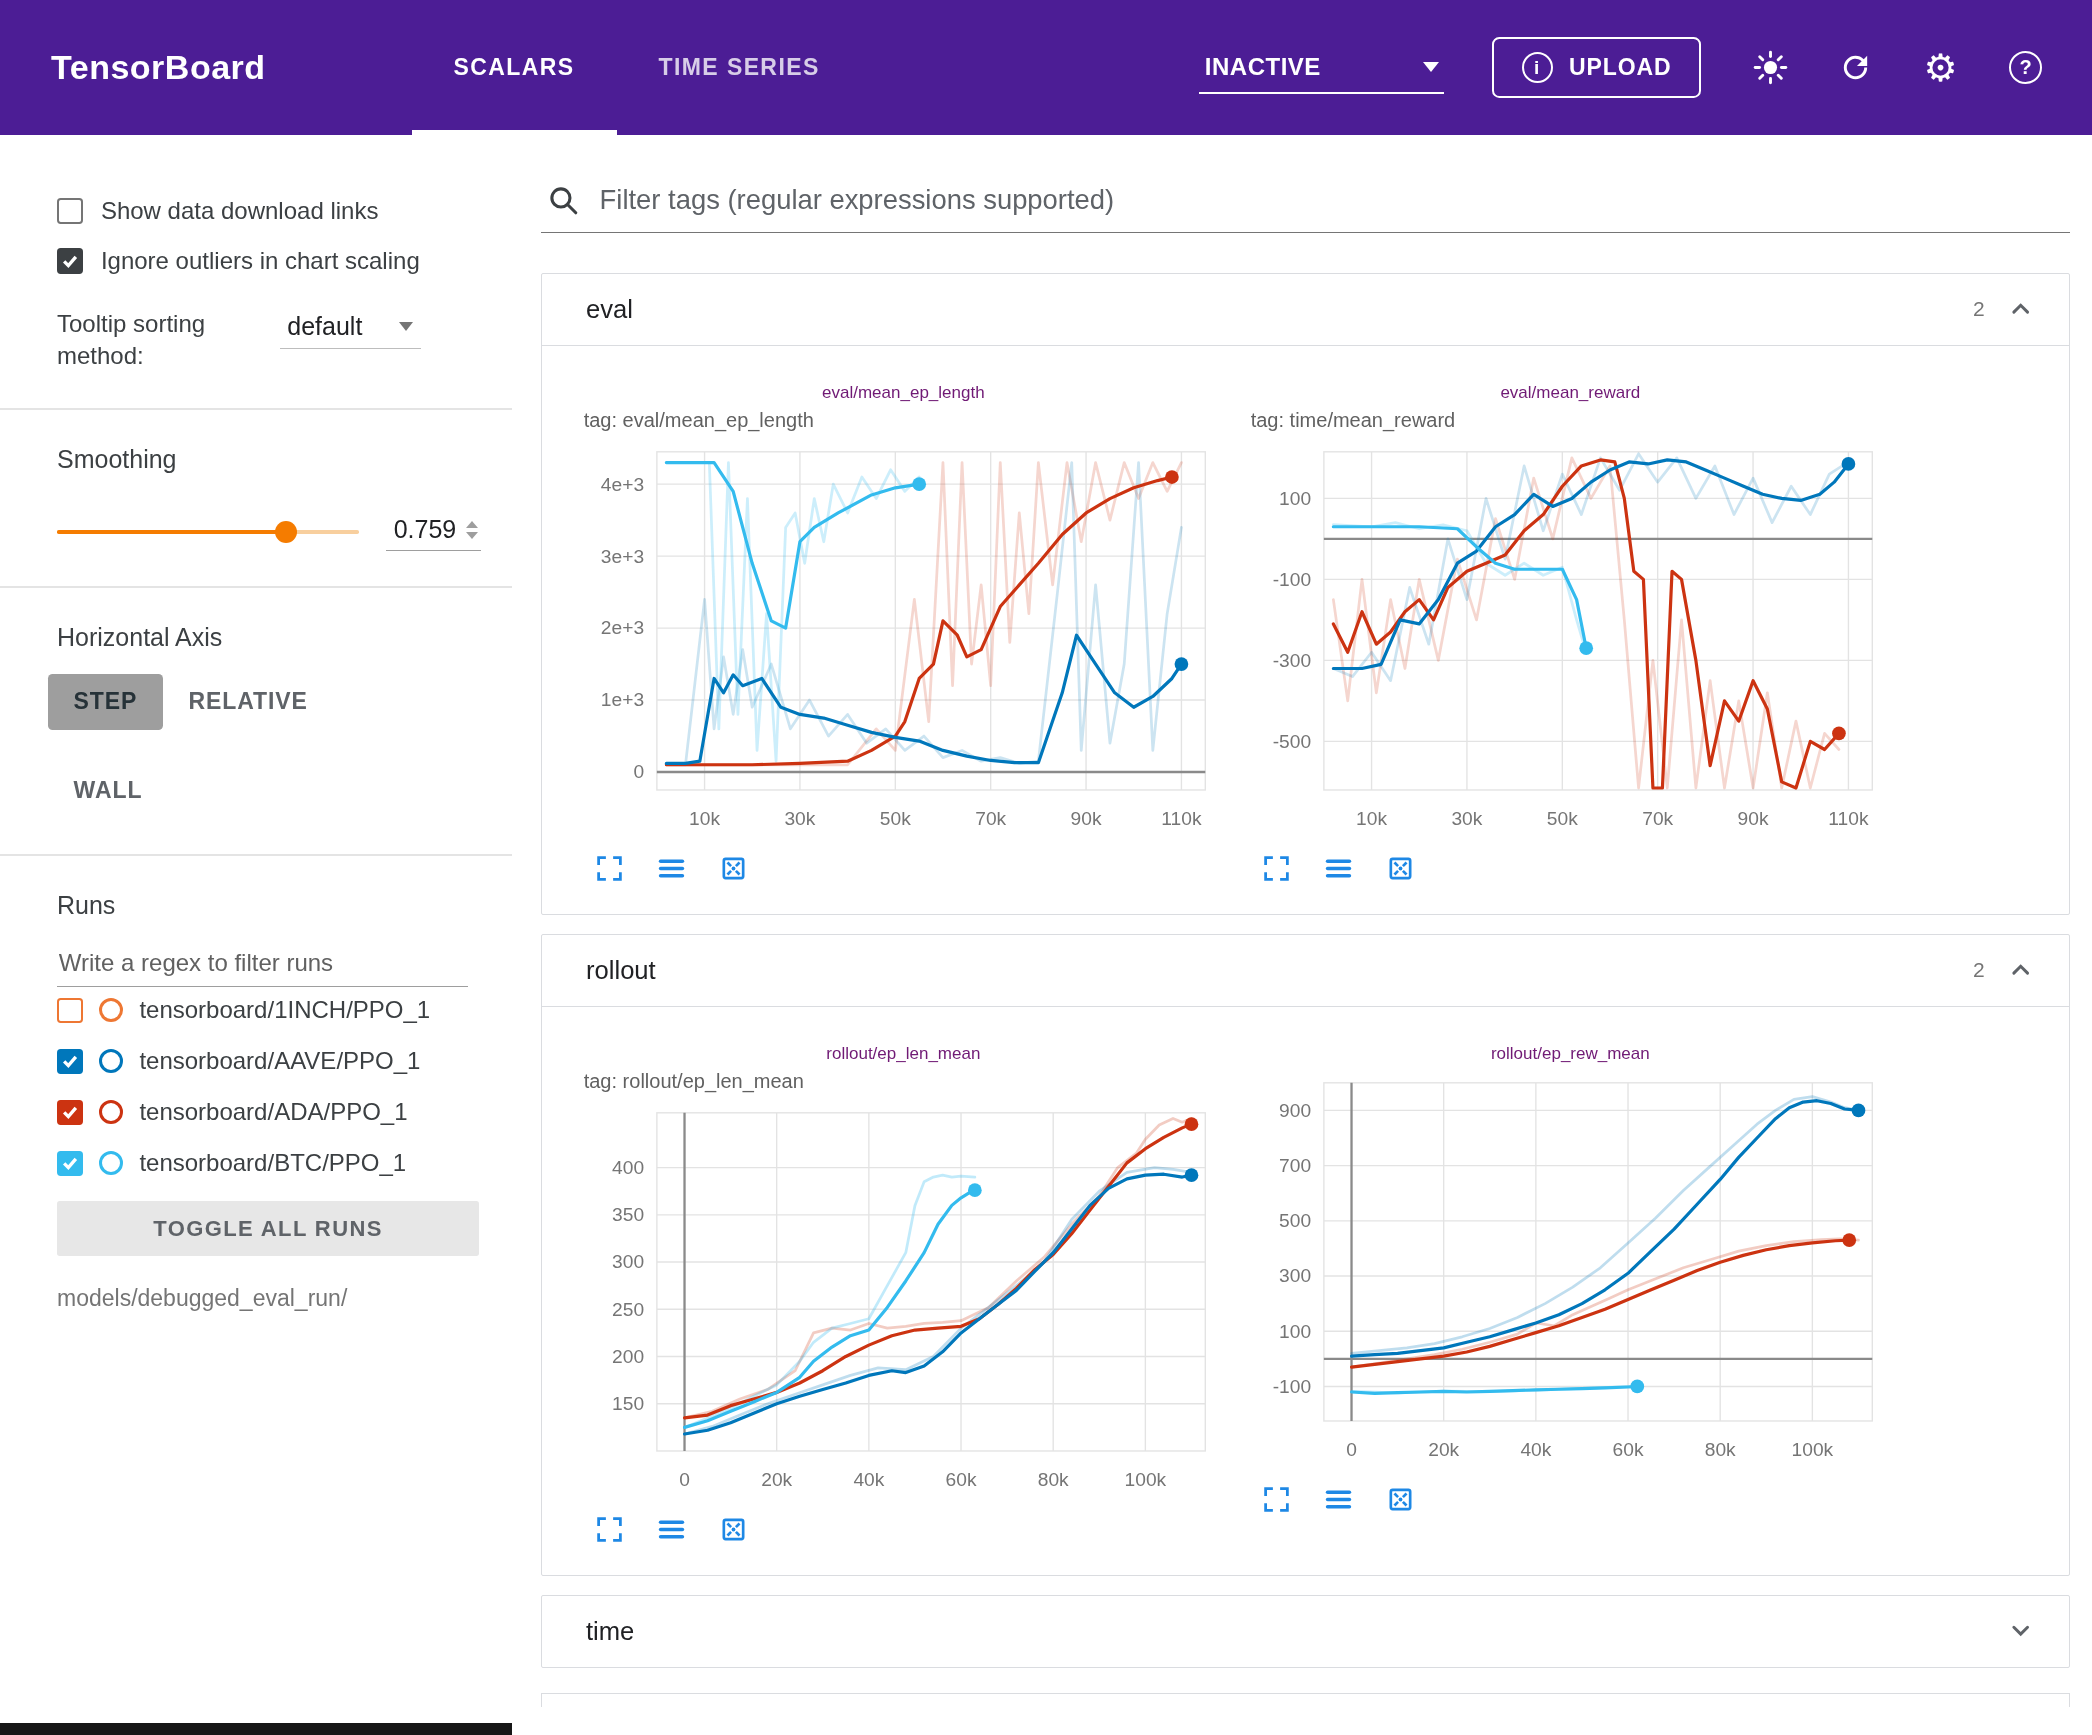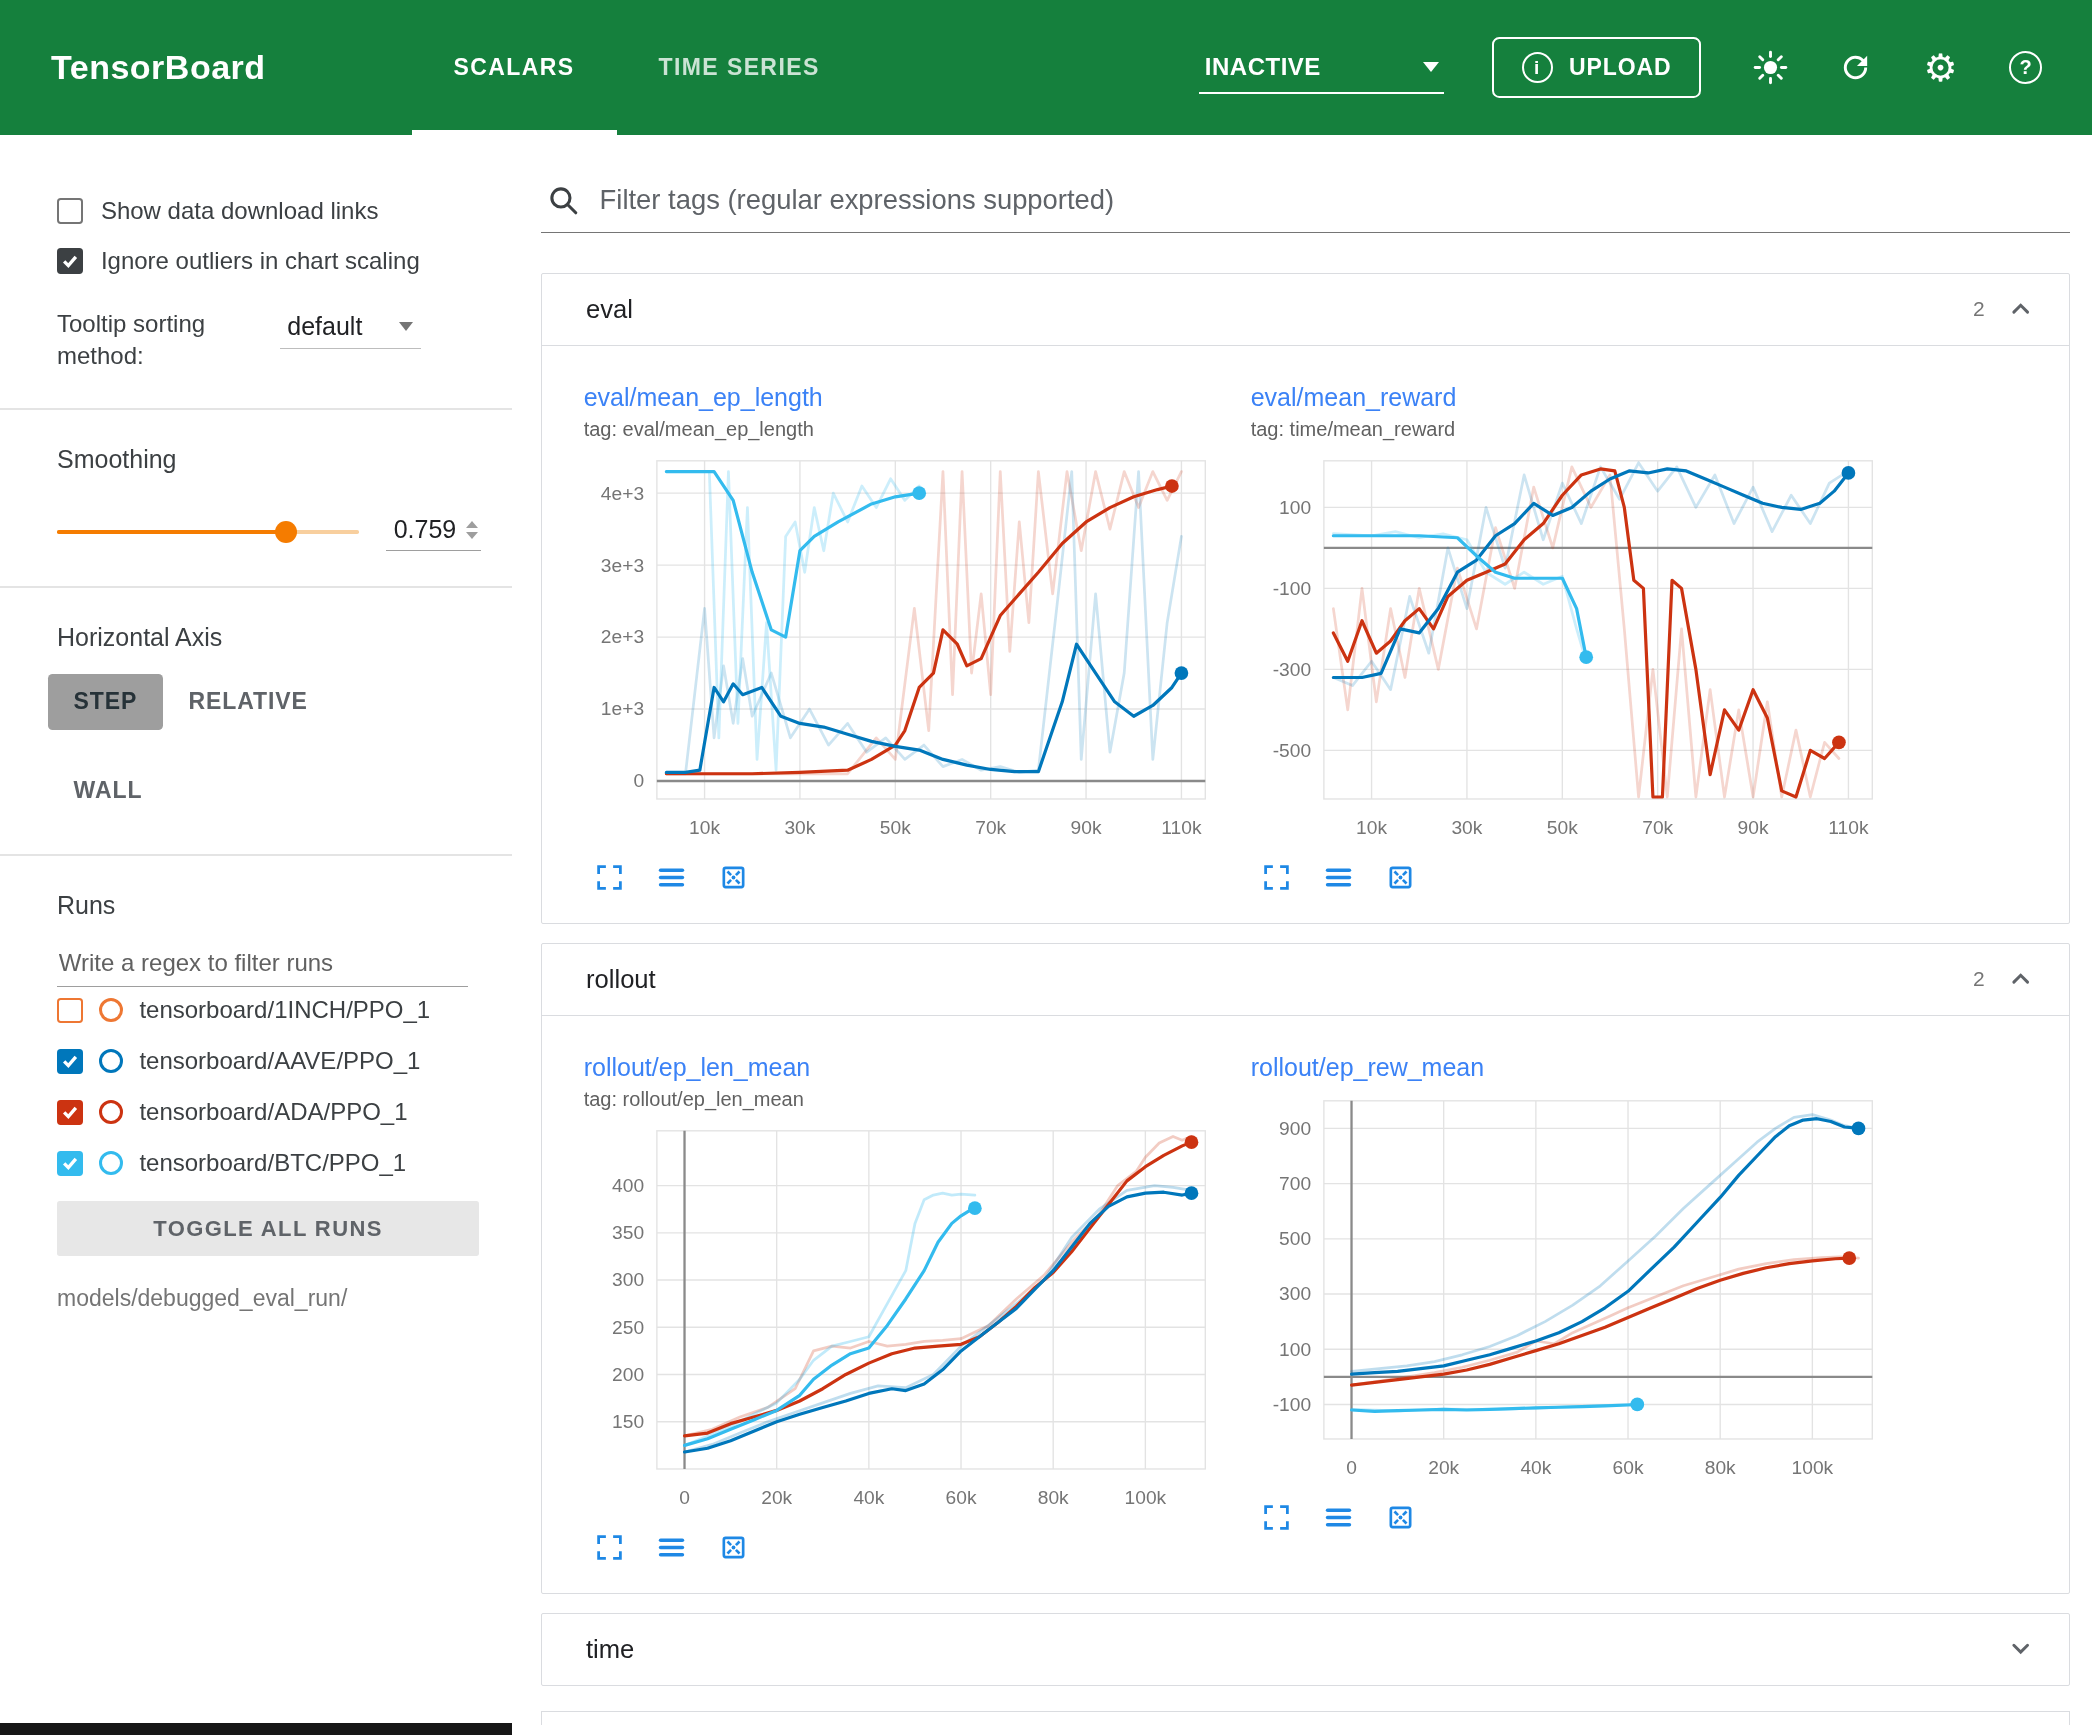--- a/index.html
+++ b/index.html
@@ -5,21 +5,21 @@
   * { box-sizing: border-box; }
   html,body { margin:0; padding:0; }
   body {
     width:2092px; height:1735px; position:relative; overflow:hidden;
     background:#fff; font-family:"Liberation Sans", sans-serif; color:#3c4043;
   }
 
   
   .topbar {
     position:absolute; top:0; left:0; right:0; height:135px;
-    background:#15803d; display:flex; align-items:center; color:#fff; z-index:5;
+    background:#4c1d95; display:flex; align-items:center; color:#fff; z-index:5;
   }
   .brand { font-size:34px; font-weight:bold; margin-left:51px; letter-spacing:0.5px; }
   .tabs { display:flex; height:100%; margin-left:146px; }
   .tab {
     display:flex; align-items:center; padding:0 42px; font-size:23px; letter-spacing:1.4px;
     color:rgba(255,255,255,.78); position:relative; cursor:pointer; font-weight:bold;
   }
   .tab.active { color:#fff; }
   .tab.active::after { content:""; position:absolute; left:0; right:0; bottom:0; height:4.6px; background:#fff; }
   .status-dd {
@@ -91,21 +91,21 @@
     color:#3c4043; background:transparent;
   }
   .filter-row input::placeholder { color:#5f6368; }
   .card { border:1.8px solid #dadce0; border-radius:2px; background:#fff; margin-bottom:18.3px; }
   .card-header { display:flex; align-items:center; height:71px; padding:0 35px 0 44px; cursor:pointer; }
   .card-title { font-size:25.6px; color:#202124; }
   .card-meta { margin-left:auto; display:flex; align-items:center; gap:22px; }
   .card-count { color:#757575; font-size:21px; }
   .card-body { border-top:1.8px solid #dadce0; padding:37px 22px 31px 38px; display:flex; gap:24px; }
   figure.fig { margin:0; width:643px; }
-  .fig-title { font-size:25px; color:#3b82f6; margin:0 0 6.4px 3.7px; }
+  .fig-title { font-size:17px; color:#701a75; margin:0 0 6.4px 3.7px;text-align:center; }
   .fig-tag { font-size:20px; color:#616161; margin:0 0 7.3px 3.7px; }
   .plot { width:640px; height:404px; }
   .fig-actions { display:flex; gap:33px; margin:11px 0 0 14.6px; }
   .fig-actions .act { width:29px; height:29px; cursor:pointer; }
   .next-card { border:1.8px solid #dadce0; border-bottom:none; height:13.7px; margin-top:25.6px; }
 </style>
 </head>
 <body>
 
 <header class="topbar">

